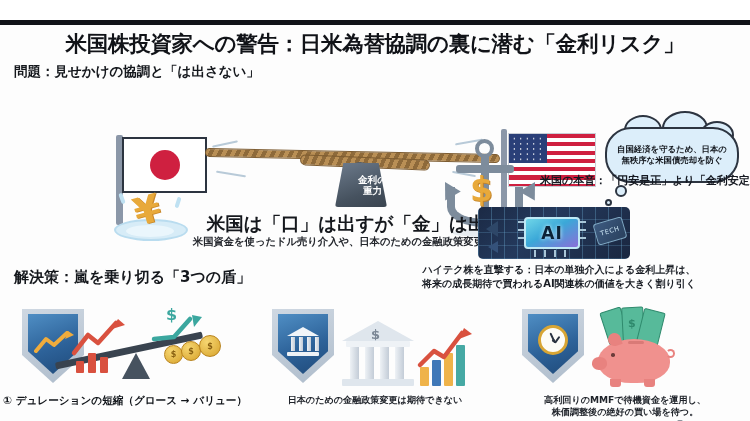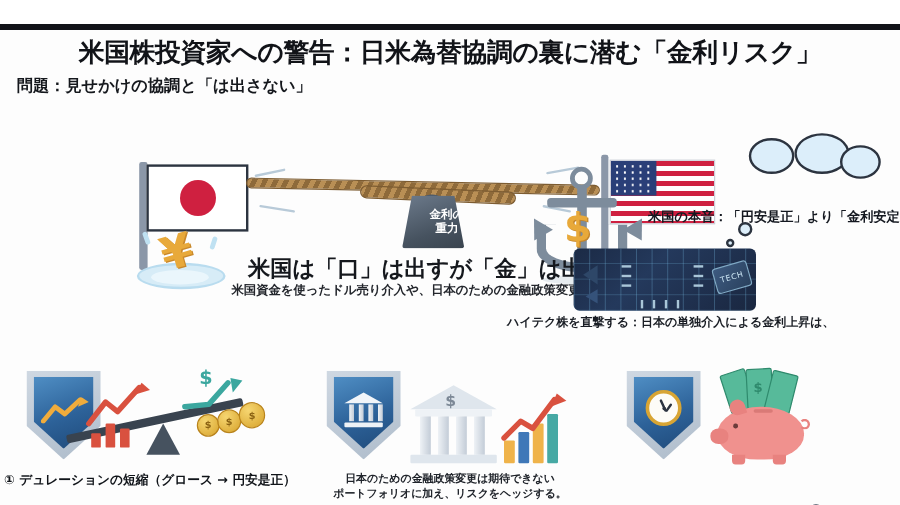--- a/index.html
+++ b/index.html
@@ -213,20 +213,23 @@
     <div class="abs anchor-bar"></div>
     <div class="abs anchor-arm"></div>
     <div class="abs anchor-fluke" style="left:440px;top:104px;border-bottom:16px solid #7d8c9c;transform:rotate(-30deg);"></div>
     <div class="abs anchor-fluke" style="left:522px;top:104px;border-bottom:16px solid #7d8c9c;transform:rotate(30deg);"></div>
     <div class="abs anchor-shadow"></div>
     <div class="abs dollar-glyph">$</div>
 
     <div class="abs cloud-lobe" style="left:624px;top:38px;width:38px;height:30px;"></div>
     <div class="abs cloud-lobe" style="left:662px;top:34px;width:46px;height:34px;"></div>
     <div class="abs cloud-lobe" style="left:700px;top:44px;width:34px;height:28px;"></div>
+    <div class="abs cloud">
+      <span>自国経済を守るため、日本の無秩序な米国債売却を防ぐ</span>
+    </div>
     <div class="abs bub" style="left:615px;top:108px;width:12px;height:12px;"></div>
     <div class="abs bub" style="left:605px;top:122px;width:7px;height:7px;"></div>
   </div>
 
   <div class="abs us-honne">米国の本音：「円安是正」より「金利安定」</div>
 
   <div class="abs head-usa section-head">米国は「口」は出すが「金」は出さない</div>
   <div class="abs sub-usa">米国資金を使ったドル売り介入や、日本のための金融政策変更は期待できない</div>
 
   <div class="abs chip-card">
@@ -234,30 +237,35 @@
     <div class="chip-pin" style="left:40px;top:14px;width:8px;height:2px;"></div>
     <div class="chip-pin" style="left:40px;top:22px;width:8px;height:2px;"></div>
     <div class="chip-pin" style="left:40px;top:30px;width:8px;height:2px;"></div>
     <div class="chip-pin" style="left:100px;top:14px;width:8px;height:2px;"></div>
     <div class="chip-pin" style="left:100px;top:22px;width:8px;height:2px;"></div>
     <div class="chip-pin" style="left:100px;top:30px;width:8px;height:2px;"></div>
     <div class="chip-pin" style="left:56px;top:43px;width:2px;height:7px;"></div>
     <div class="chip-pin" style="left:66px;top:43px;width:2px;height:7px;"></div>
     <div class="chip-pin" style="left:76px;top:43px;width:2px;height:7px;"></div>
     <div class="chip-pin" style="left:86px;top:43px;width:2px;height:7px;"></div>
+    <div class="chip-core">
+      <b>AI</b>
+    </div>
     <div class="chip-tech">
       <i>TECH</i>
     </div>
     <div class="chip-tri abs" style="left:8px;top:14px;border-top:8px solid transparent;border-bottom:8px solid transparent;border-right:12px solid #2e4768;"></div>
     <div class="chip-tri abs" style="left:10px;top:34px;border-top:6px solid transparent;border-bottom:6px solid transparent;border-right:10px solid #35527a;"></div>
   </div>
   <div class="abs chip-note">
     <span>ハイテク株を直撃する：日本の単独介入による金利上昇は、</span><br>
-  </div>
-
+    <span>将来の成長期待で買われるAI関連株の価値を大きく割り引く</span>
+  </div>
+
+  <div class="abs head-solution section-head">解決策：嵐を乗り切る「3つの盾」</div>
 
   <div class="abs panel" style="left:0;">
     <div class="panel-art">
       <div class="shield" style="left:22px;top:8px;">
         <div class="shield-in"></div>
         <svg class="s1-arrow" viewBox="0 0 40 22">
           <polyline points="2,20 12,8 20,14 33,2" fill="none" stroke="#f0ac3c" stroke-width="4" stroke-linecap="round" stroke-linejoin="round"></polyline>
           <polygon points="34,0 40,4 31,8" fill="#f0ac3c"></polygon>
         </svg>
       </div>
@@ -276,21 +284,21 @@
         <polyline points="4,32 24,30 40,12" fill="none" stroke="#3ba79f" stroke-width="4.5" stroke-linecap="round" stroke-linejoin="round"></polyline>
         <polygon points="42,8 52,10 44,20" fill="#3ba79f"></polygon>
       </svg>
       <div class="abs" style="left:166px;top:4px;font-size:16px;font-weight:bold;color:#3ba79f;">$</div>
 
       <div class="abs coin" style="left:164px;top:44px;width:19px;height:19px;">$</div>
       <div class="abs coin" style="left:181px;top:40px;width:20px;height:20px;">$</div>
       <div class="abs coin" style="left:199px;top:34px;width:22px;height:22px;">$</div>
     </div>
     <div class="panel-cap">
-      <div class="cap-title">① デュレーションの短縮（グロース → 円安是正）</div>
+      <div class="cap-title">① デュレーションの短縮（グロース → バリュー）</div>
     </div>
   </div>
 
   <div class="abs panel" style="left:250px;">
     <div class="panel-art">
       <div class="shield" style="left:22px;top:8px;">
         <div class="shield-in"></div>
         <div class="abs" style="left:14px;top:18px;width:34px;height:30px;">
           <div class="abs bank-roof" style="left:1px;top:0;border-left:16px solid transparent;border-right:16px solid transparent;border-bottom:9px solid #f1f5f9;"></div>
           <div class="abs bank-col" style="left:5px;top:10px;width:4px;height:14px;"></div>
@@ -317,21 +325,20 @@
       <div class="abs bar" style="left:194px;top:52px;width:9px;height:33px;background:#efb34a;"></div>
       <div class="abs bar" style="left:206px;top:44px;width:9px;height:41px;background:#46a9a4;"></div>
       <svg class="abs" style="left:166px;top:24px;width:58px;height:44px;" viewBox="0 0 58 44">
         <polyline points="4,40 18,26 28,32 46,8" fill="none" stroke="#d9513f" stroke-width="4.5" stroke-linecap="round" stroke-linejoin="round"></polyline>
         <polygon points="48,3 56,9 43,14" fill="#d9513f"></polygon>
       </svg>
     </div>
     <div class="panel-cap">
       <div class="cap-body">
         <span>日本のための金融政策変更は期待できない</span><br>
-        <span>ポートフォリオに加え、リスクをヘッジする。</span>
       </div>
     </div>
   </div>
 
   <div class="abs panel" style="left:500px;">
     <div class="panel-art">
       <div class="shield" style="left:22px;top:8px;">
         <div class="shield-in"></div>
         <div class="abs clock" style="left:16px;top:16px;width:30px;height:30px;">
           <div class="hand" style="left:12.5px;top:7px;width:2px;height:8px;transform:rotate(35deg);"></div>
@@ -349,20 +356,24 @@
         <div class="piggy-ear" style="left:10px;top:-6px;width:13px;height:13px;transform:rotate(-18deg);"></div>
         <div class="abs" style="left:13px;top:14px;width:3.5px;height:3.5px;border-radius:50%;background:#6b3b3a;"></div>
         <div class="piggy-snout" style="left:-6px;top:18px;width:15px;height:13px;"></div>
         <div class="abs" style="left:30px;top:2px;width:16px;height:3px;border-radius:2px;background:#d97a77;"></div>
         <div class="piggy-leg" style="left:12px;top:40px;width:11px;height:8px;"></div>
         <div class="piggy-leg" style="left:46px;top:40px;width:11px;height:8px;"></div>
         <div class="abs" style="left:68px;top:10px;width:9px;height:9px;border:2px solid #e8827f;border-radius:50%;border-left-color:transparent;box-sizing:border-box;"></div>
       </div>
     </div>
     <div class="panel-cap">
+      <div class="cap-body">
+        <span>高利回りのMMFで待機資金を運用し、</span><br>
+        <span>株価調整後の絶好の買い場を待つ。</span>
+      </div>
     </div>
   </div>
 
   <div class="abs watermark">
     <span class="wm-mark"></span>
     <span>NotebookLM</span>
   </div>
 
 </div>
 

